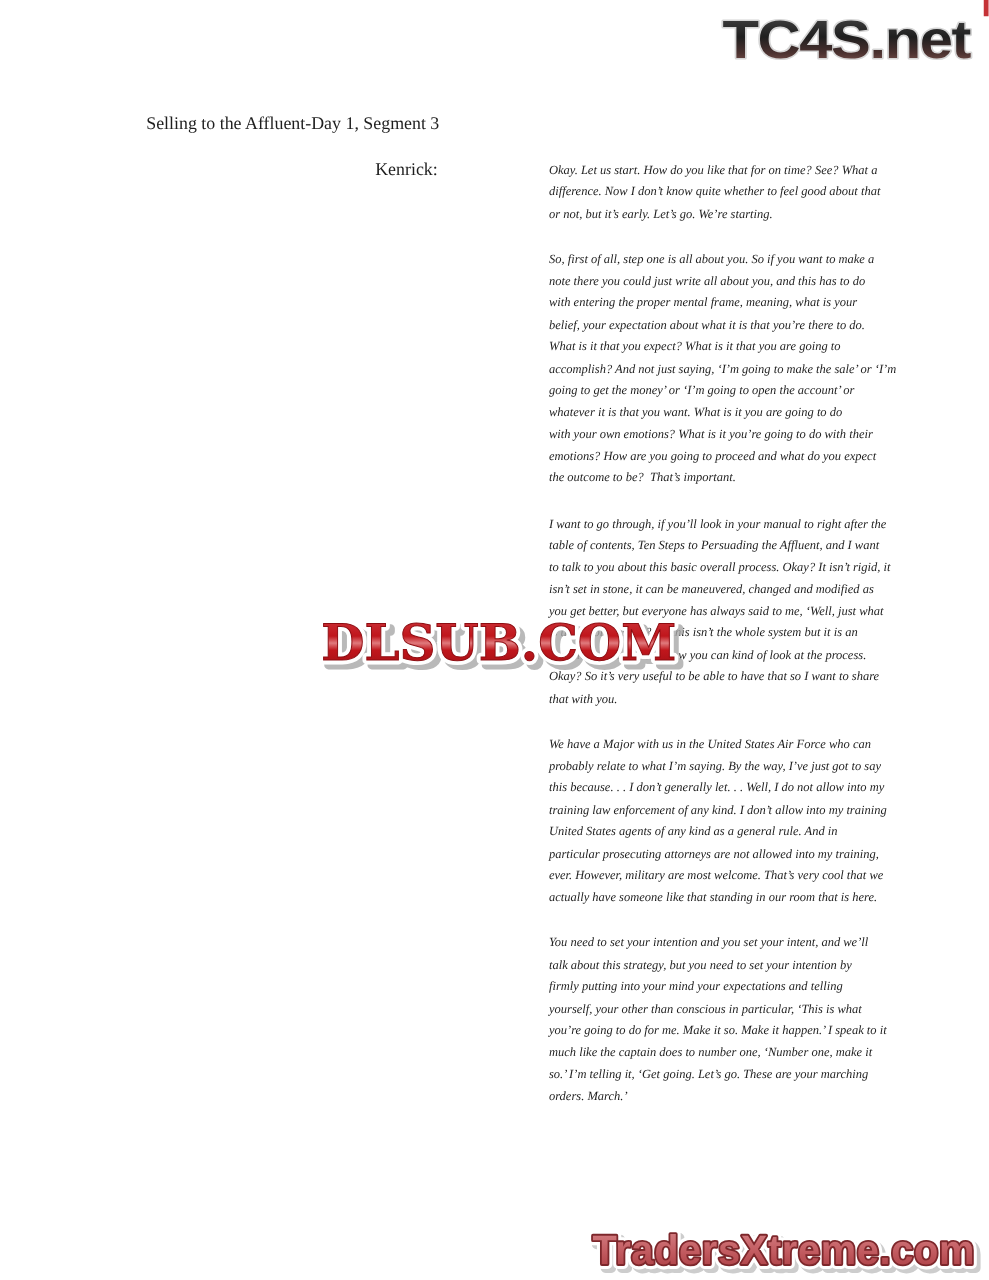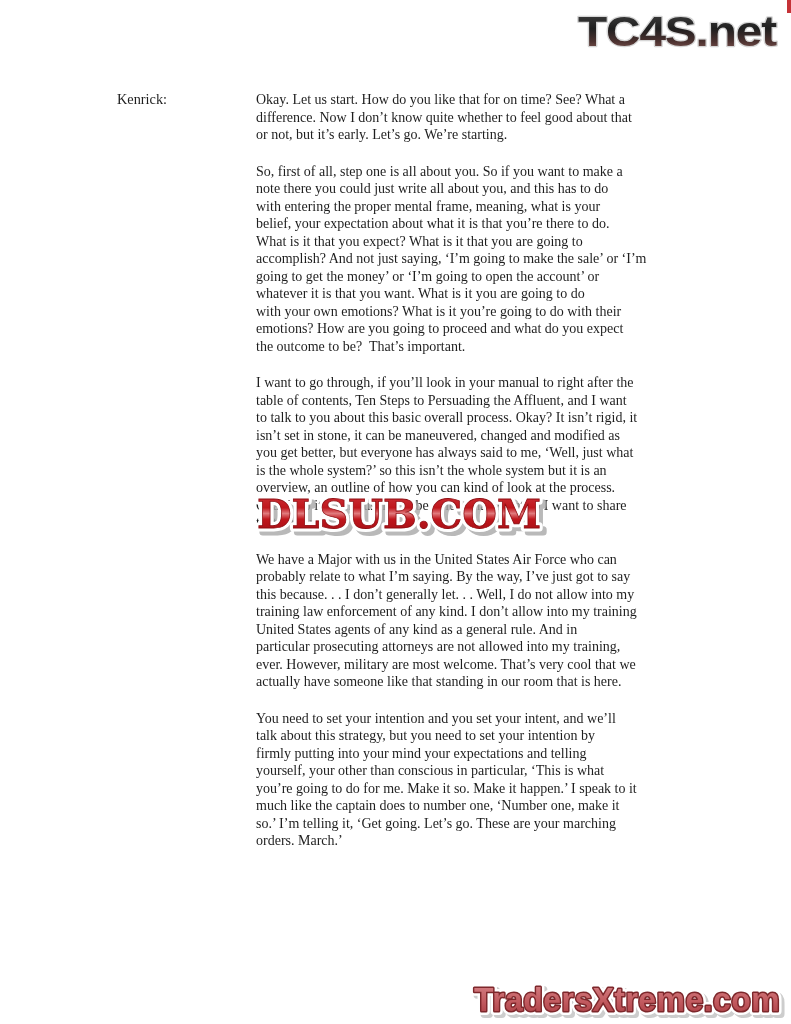--- a/index.html
+++ b/index.html
@@ -18,32 +18,33 @@
     left: 117px;
     top: 91px;
     width: 600px;
   }
   .doc-title {
     font-size: 14.3px;
     line-height: 17.5px;
     white-space: pre;
     margin: 0 0 19px 0;
   }
-  .transcript-row { display: flex; align-items: flex-start; }
+  .transcript-row { display: flex; align-items: flex-start; justify-content: flex-end; }
   .speaker-col {
     width: 139px;
     flex: 0 0 139px;
     font-size: 14.3px;
     line-height: 17.5px;
   }
   .para {
-    font-size: 14px;
+    font-size: 10px;
     line-height: 17.5px;
     white-space: pre;
     margin: 0 0 19px 0;
+    font-style: italic;
   }
 
   
   .header-logo { position: absolute; top: 2px; right: 8px; width: 210px; height: 56px; }
   .corner-strip {
     position: absolute; top: 0; right: 0;
     width: 4px; height: 13px;
     background: #c53237;
   }
   .watermark { position: absolute; left: 248px; top: 491px; width: 306px; height: 52px; }
@@ -79,20 +80,21 @@
       <stop offset="72%" stop-color="#4c3230"></stop>
       <stop offset="100%" stop-color="#96655f"></stop>
     </linearGradient>
   </defs>
   <text class="tc4s-text" x="5" y="44" textLength="198" lengthAdjust="spacingAndGlyphs" stroke="#d6d6d6" stroke-width="2.5" fill="#d6d6d6" stroke-linejoin="round">TC4S.net</text>
   <text class="tc4s-text" x="5" y="44" textLength="198" lengthAdjust="spacingAndGlyphs" fill="url(#tcgrad)">TC4S.net</text>
 </svg>
 <div class="corner-strip"></div>
 
 <div class="doc">
+  <div class="doc-title">Selling to the Affluent-Day 1, Segment 3</div>
   <div class="transcript-row">
     <div class="speaker-col">Kenrick:</div>
     <div class="paras">
       <p class="para">Okay. Let us start. How do you like that for on time? See? What a
 difference. Now I don’t know quite whether to feel good about that
 or not, but it’s early. Let’s go. We’re starting.</p>
       <p class="para">So, first of all, step one is all about you. So if you want to make a
 note there you could just write all about you, and this has to do
 with entering the proper mental frame, meaning, what is your
 belief, your expectation about what it is that you’re there to do.

